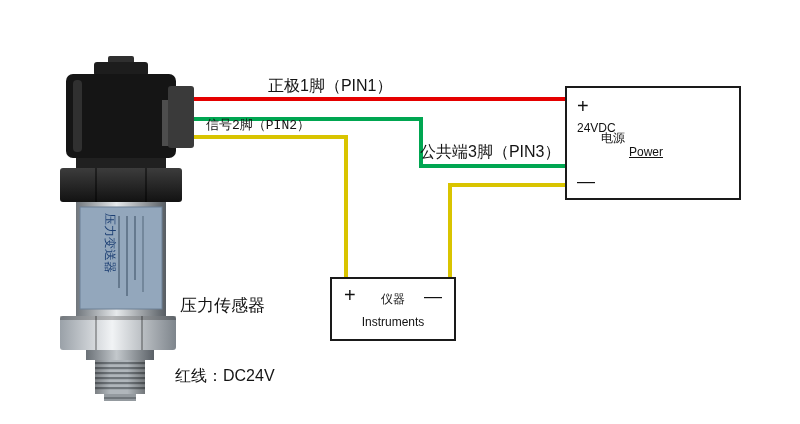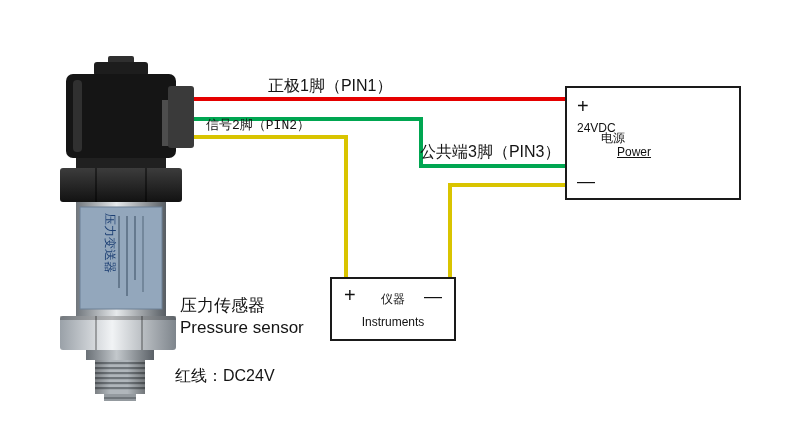--- a/index.html
+++ b/index.html
@@ -40,21 +40,21 @@
   <div class="wire" style="left: 448px; top: 183px; width: 4px; height: 96px; background: rgb(217, 196, 0);"></div>
 
   <div class="lbl pin-label" style="left:268px; top:77px;">正极1脚（PIN1）</div>
   <div class="lbl pin-label small" style="left:206px; top:119px;">信号2脚（PIN2）</div>
   <div class="lbl pin-label" style="left:420px; top:143px;">公共端3脚（PIN3）</div>
 
   <div class="box" style="left:565px; top:86px; width:176px; height:114px;">
     <span class="terminal" style="left:10px; top:8px;">+</span>
     <span class="boxtext" style="left:10px; top:34px;">24VDC</span>
     <span class="boxtext" style="left:10px; top:44px;margin-left:24px;">电源</span>
-    <span class="boxtext" style="left:50px; top:58px;text-decoration:underline;">Power</span>
+    <span class="boxtext" style="left:62px; top:58px;text-decoration:underline;">Power</span>
     <span class="terminal" style="left:10px; top:84px; font-size:18px;">—</span>
   </div>
 
   <div class="box" style="left:330px; top:277px; width:126px; height:64px;">
     <span class="terminal" style="left:12px; top:6px;">+</span>
     <span class="terminal" style="right:12px; top:8px; font-size:18px;">—</span>
     <span class="boxtext" style="left:50%; top:14px; transform:translateX(-50%);">仪器</span>
     <span class="boxtext" style="left:50%; top:37px; transform:translateX(-50%);">Instruments</span>
   </div>
 
@@ -126,17 +126,16 @@
         <rect x="49" y="331" width="50" height="2.2"></rect>
       </g>
       <rect x="49" y="304" width="50" height="34" fill="url(#gradShade)"></rect>
 
       <rect x="58" y="338" width="32" height="7" fill="#949a9f"></rect>
       <rect x="58" y="341" width="32" height="2" fill="#6f757a"></rect>
     </svg>
   </div>
 
   <div class="lbl caption" style="left:180px; top:296px;">压力传感器</div>
-  <div class="lbl caption" style="left:180px; top:318px;">Pressure sensor</div>
 
   <div class="lbl legend-item" style="left:175px; top:367px;">红线：DC24V</div>
 
 </div>
 
 </body></html>

